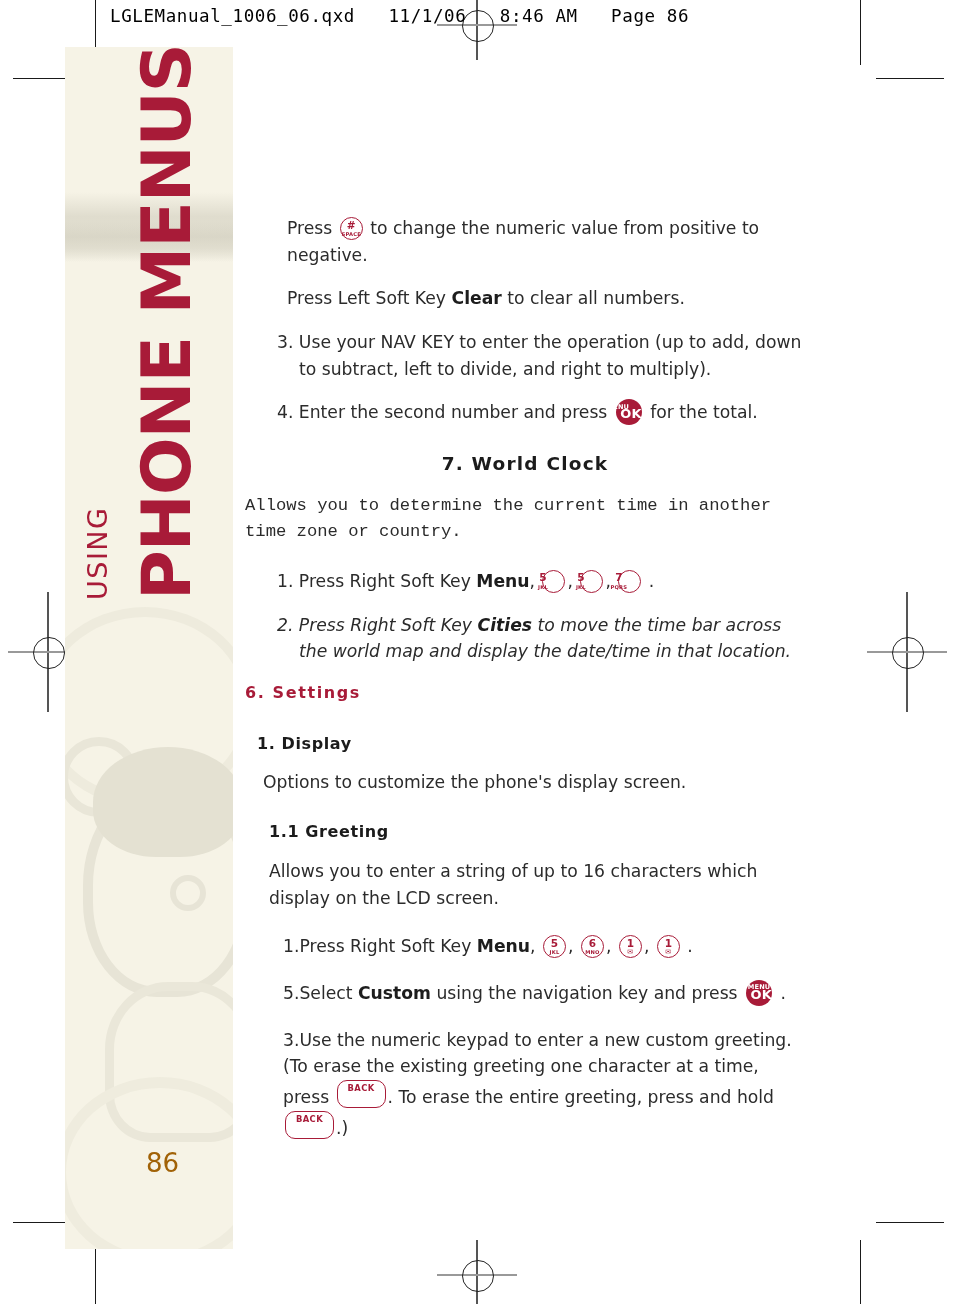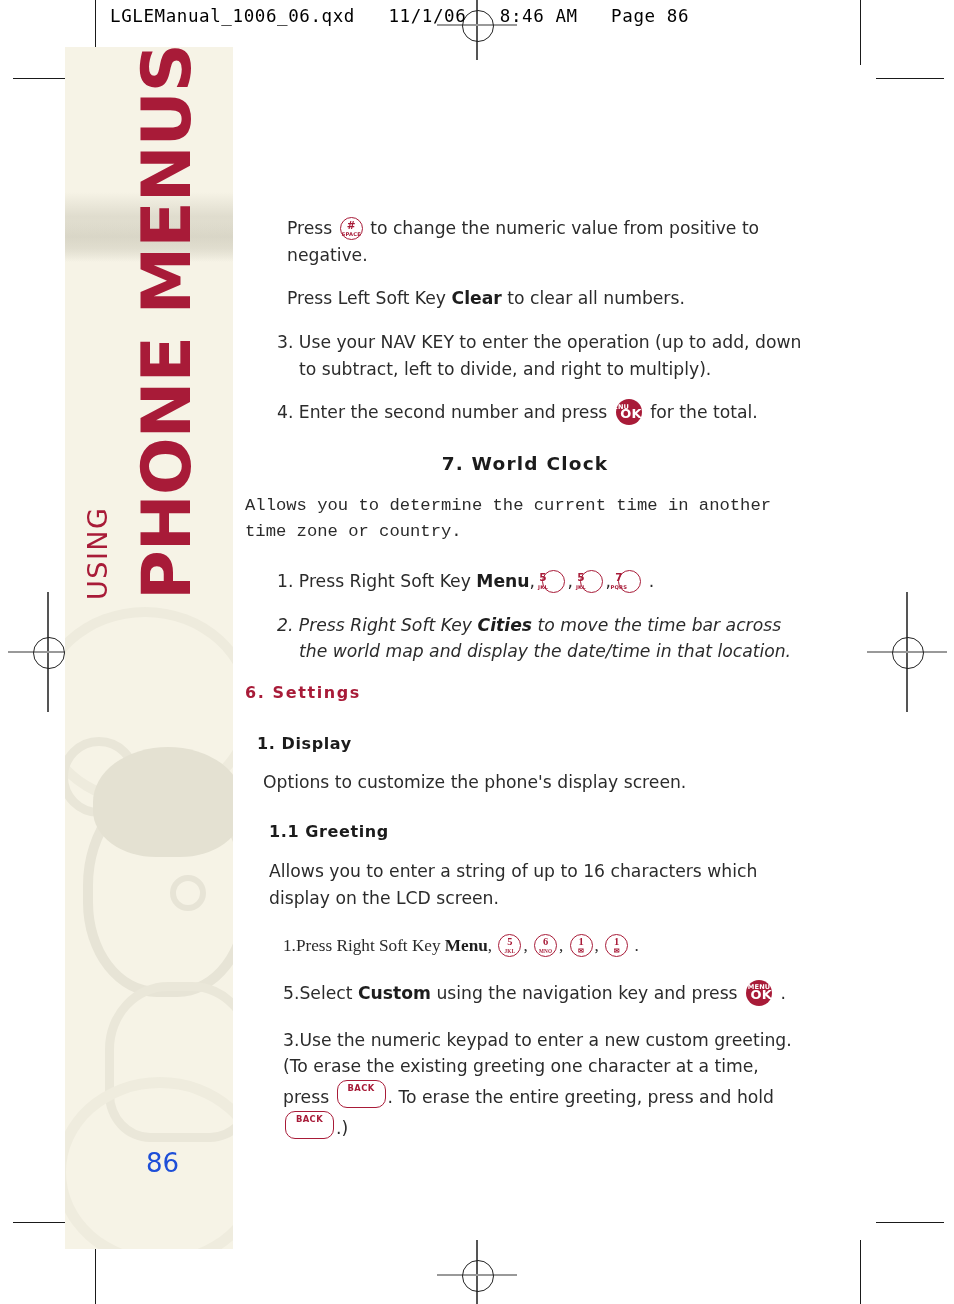--- a/index.html
+++ b/index.html
@@ -87,21 +87,21 @@
   .vtitle.main{
     left:133px;top:600px;
     font-size:68px;font-weight:700;letter-spacing:-1px;line-height:1;
   }
   .vtitle.sub{
     left:84px;top:600px;
     font-size:27px;font-weight:400;letter-spacing:1.5px;line-height:1;
   }
   .pagenum{
     position:absolute;left:146px;top:1148px;
-    color:#1d4ed8;font-size:26px;font-weight:400;
+    color:#a16207;font-size:26px;font-weight:400;
   }
 
   
   .content{
     position:absolute;left:245px;top:215px;width:560px;
     color:#2b2b2b;
     font-size:17.2px;
     line-height:1.55;
   }
   .blk{margin-bottom:17px;}
@@ -290,21 +290,21 @@
   <div class="blk" style="padding-left:18px;margin-bottom:24px;">
     <span>Options to customize the phone's display screen.</span>
   </div>
 
   <h3 class="sub-dark" style="padding-left:24px;">1.1 Greeting</h3>
 
   <div class="blk" style="padding-left:24px;margin-bottom:22px;">
     <span>Allows you to enter a string of up to 16 characters which display on the LCD screen.</span>
   </div>
 
-  <div class="blk" style="padding-left:38px;margin-bottom:20px;font-family:Liberation Serif, serif;">
+  <div class="blk" style="padding-left:38px;margin-bottom:20px;">
     <span>1.Press Right Soft Key</span>
     <b>Menu</b><span>,</span>
     <span class="keycircle">
       <span class="kn">5</span>
       <span class="ks">JKL</span>
     </span><span>,</span>
     <span class="keycircle">
       <span class="kn">6</span>
       <span class="ks">MNO</span>
     </span><span>,</span>

